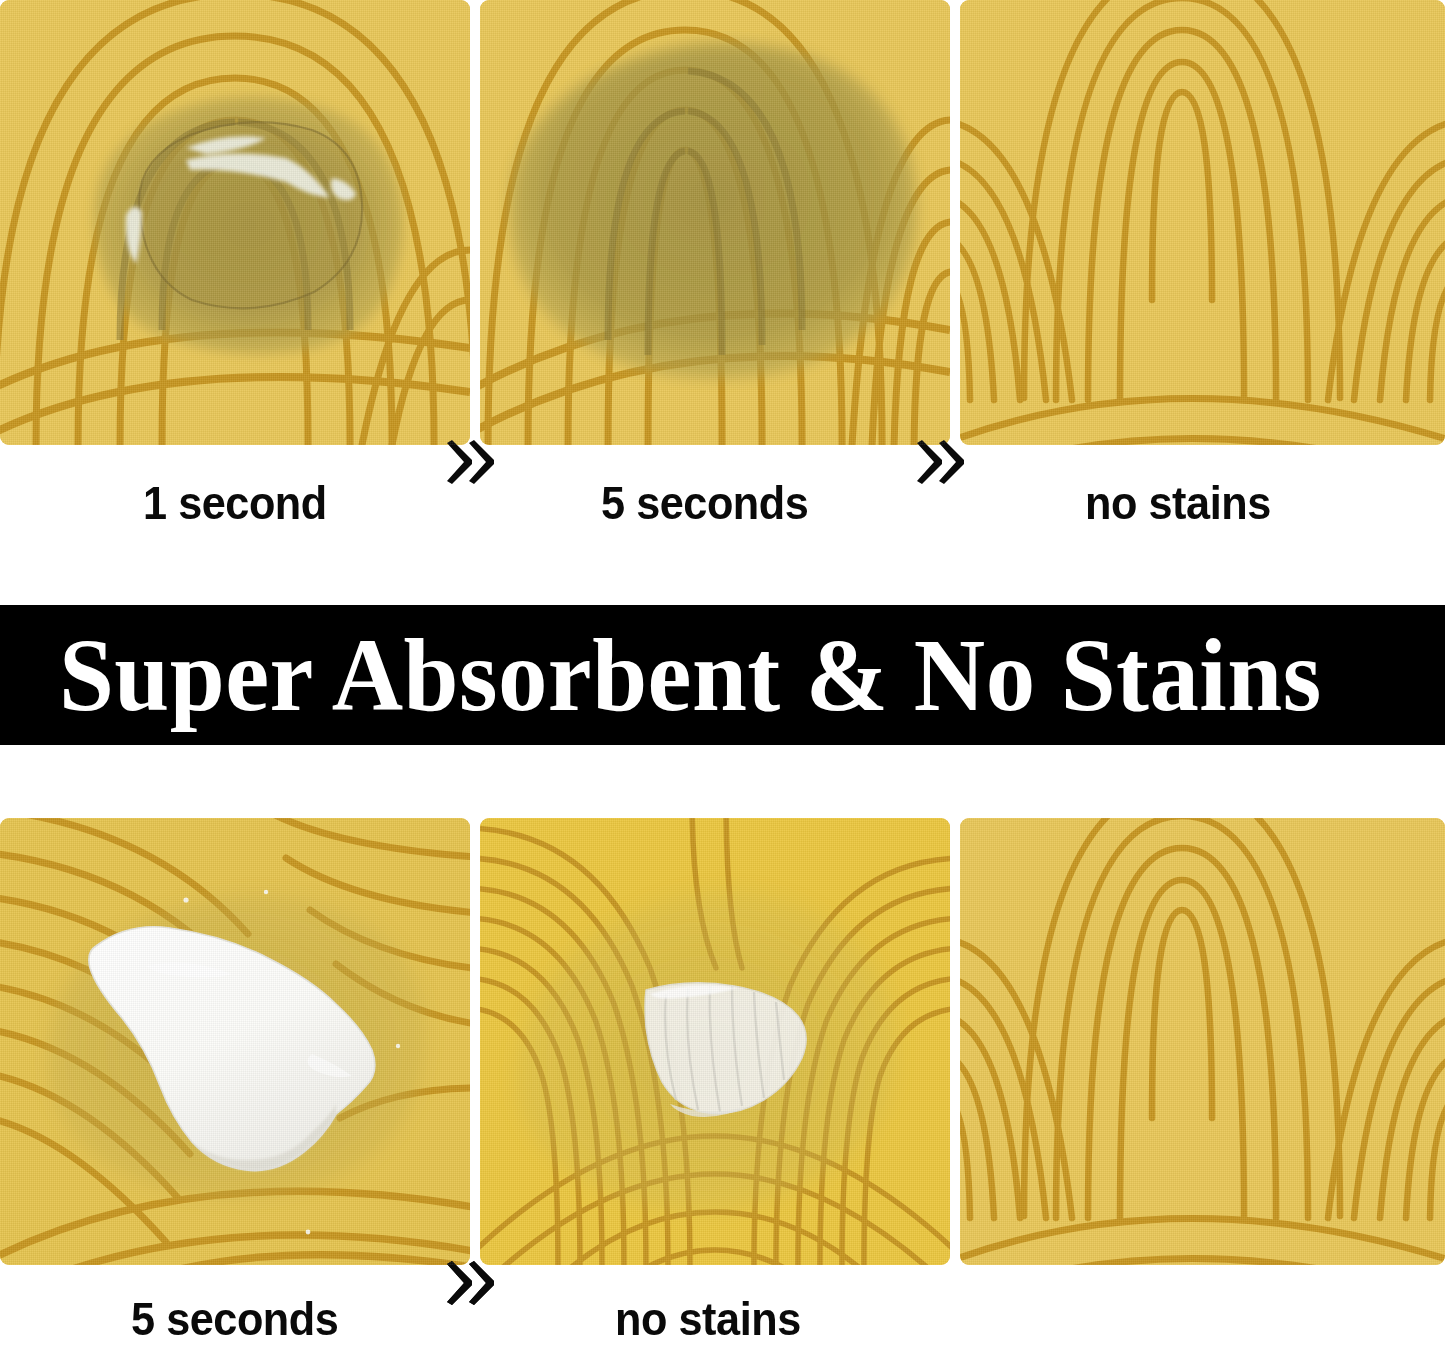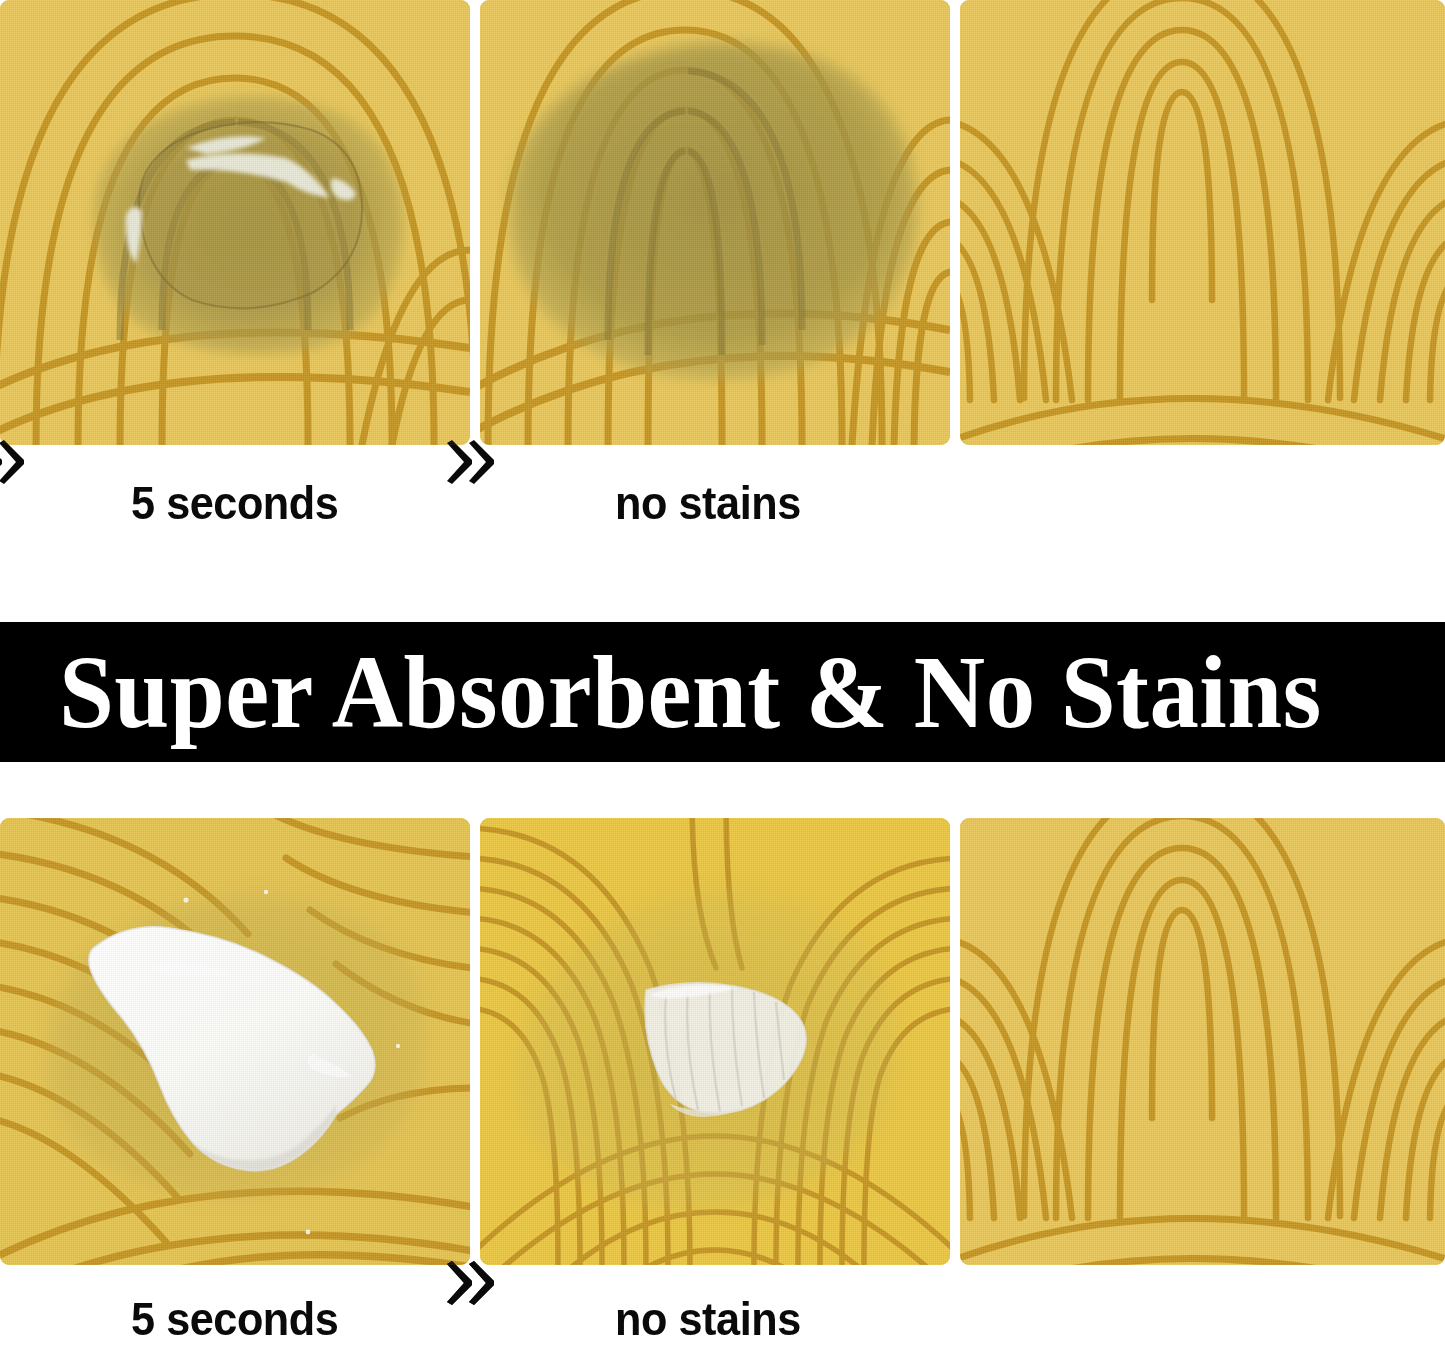--- a/index.html
+++ b/index.html
@@ -121,21 +121,20 @@
   
   #banner {
     position: absolute;
     left: 0;
     top: 605px;
     width: 1445px;
     height: 140px;
     background: #000000;
     display: flex;
     align-items: center;
-    margin-top: 17px;
   }
   #banner-title {
     font-family: "Liberation Serif", serif;
     font-weight: 700;
     font-size: 104px;
     line-height: 1;
     color: #ffffff;
     white-space: nowrap;
     padding-left: 62px;
     transform: scaleX(0.95);
@@ -306,20 +305,23 @@
             <path d="M-20 445 Q222 352 505 445"></path>
             <path d="M-20 485 Q222 392 505 485"></path>
           </g>
         </g>
       </svg>
       <div class="grain"></div>
     </div>
   </div>
 
   <div class="caption-row" id="caption-top">
+    <div class="cap-cell cap-label-1">
+      <span class="cap-text">1 second</span>
+    </div>
     <div class="cap-cell arrow-holder cap-arrow-1">
       <span class="chev">
         <svg viewBox="0 0 54 48" aria-hidden="true">
           <path d="M4 5 L9 2 L29 22 L29 26 L9 46 L4 43 L21 24 Z" fill="#0a0a0a"></path>
           <path d="M26 5 L31 2 L51 22 L51 26 L31 46 L26 43 L43 24 Z" fill="#0a0a0a"></path>
         </svg>
       </span>
     </div>
     <div class="cap-cell cap-label-2">
       <span class="cap-text">5 seconds</span>

